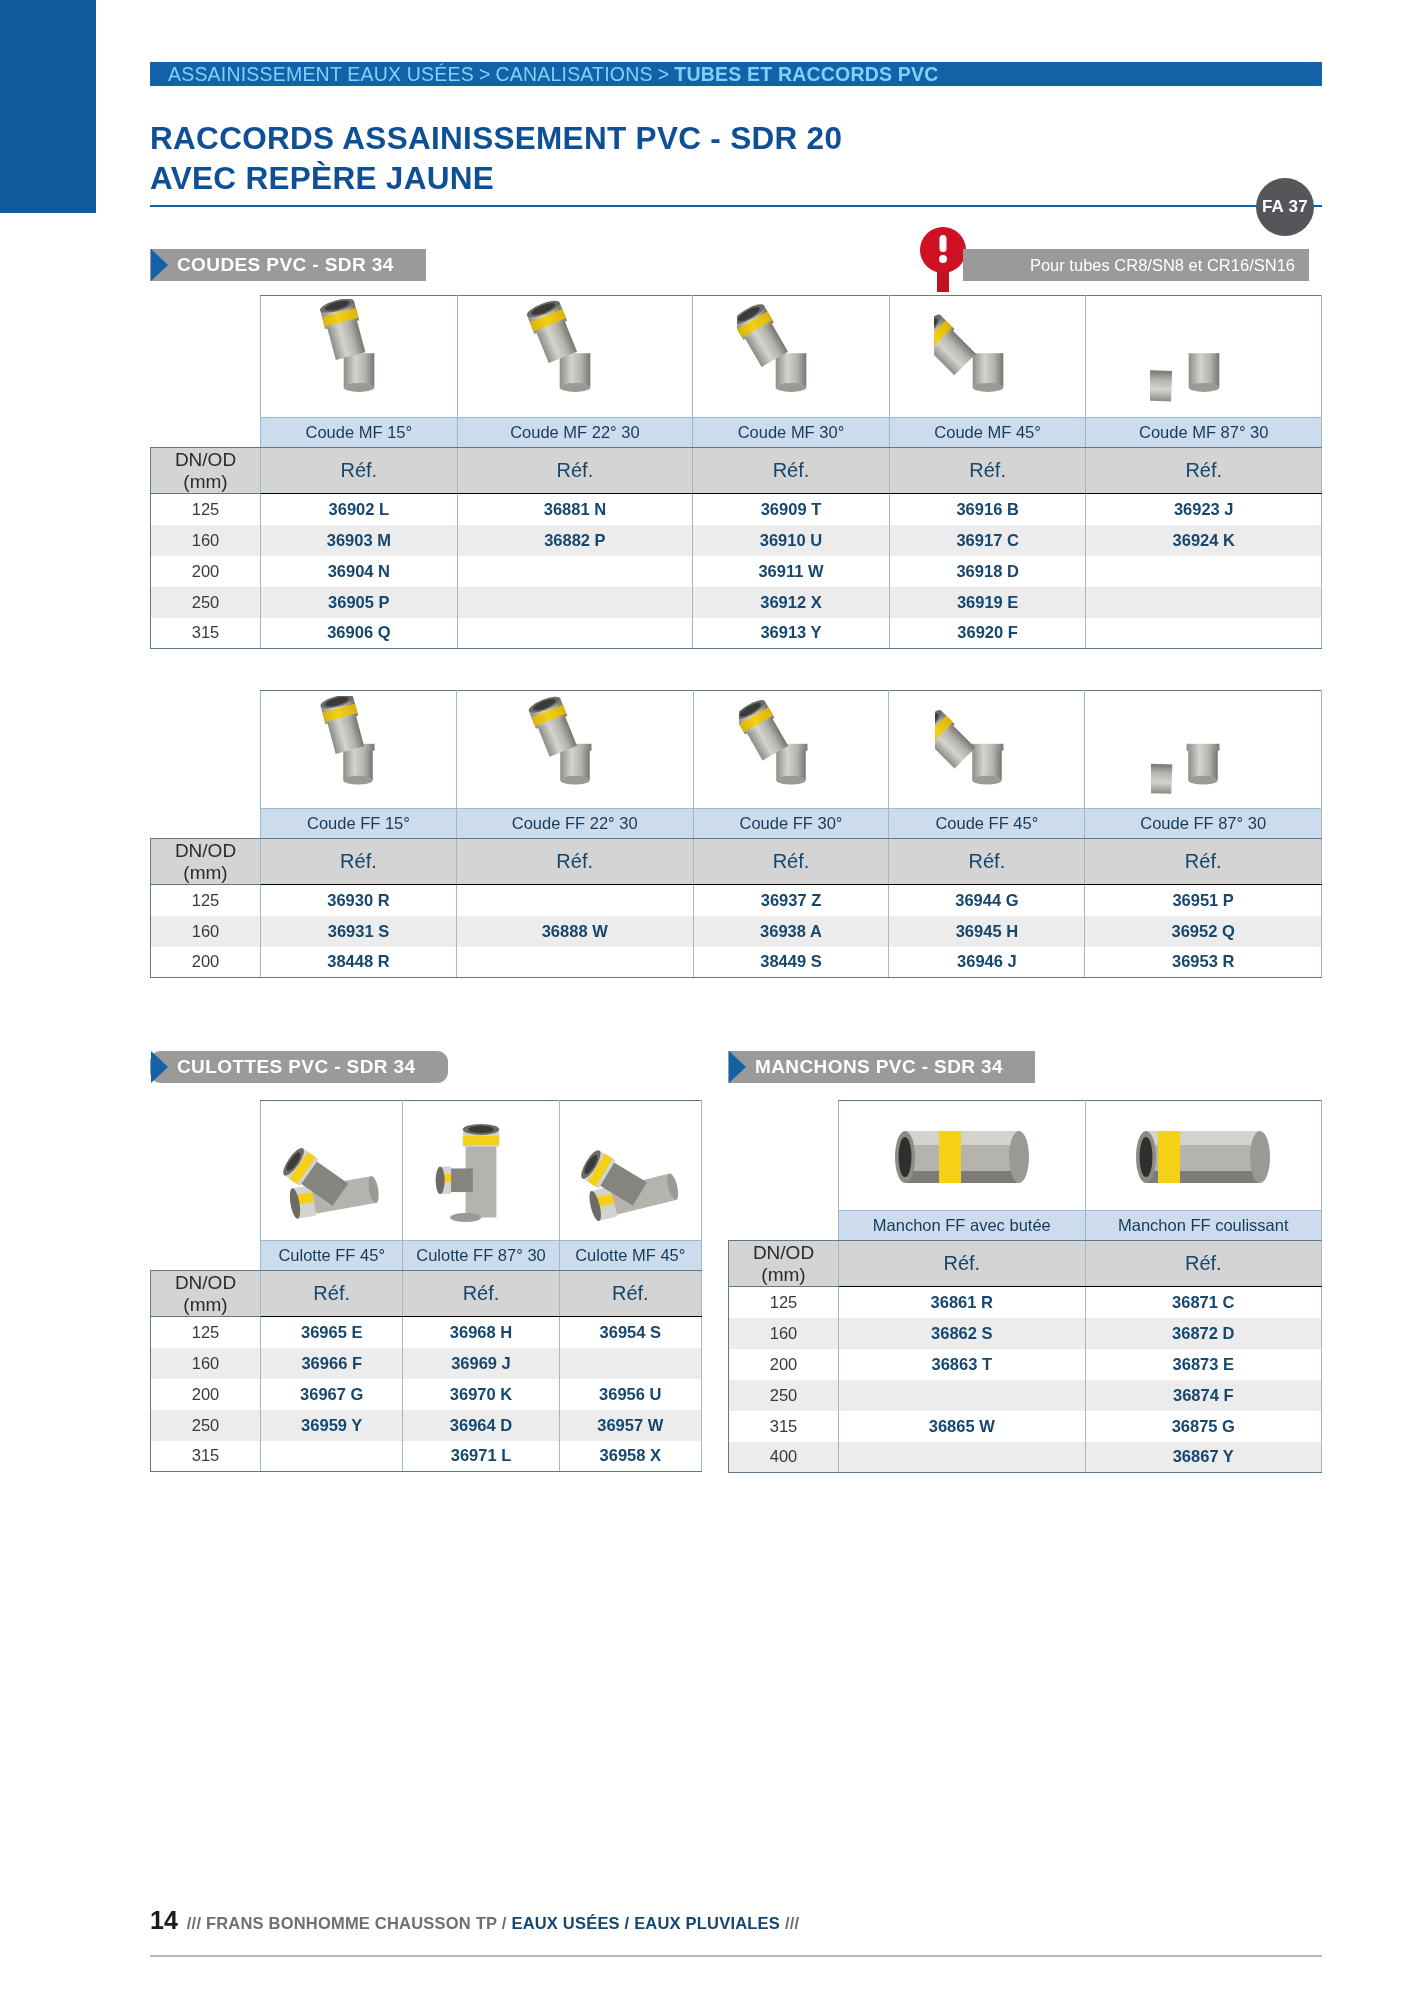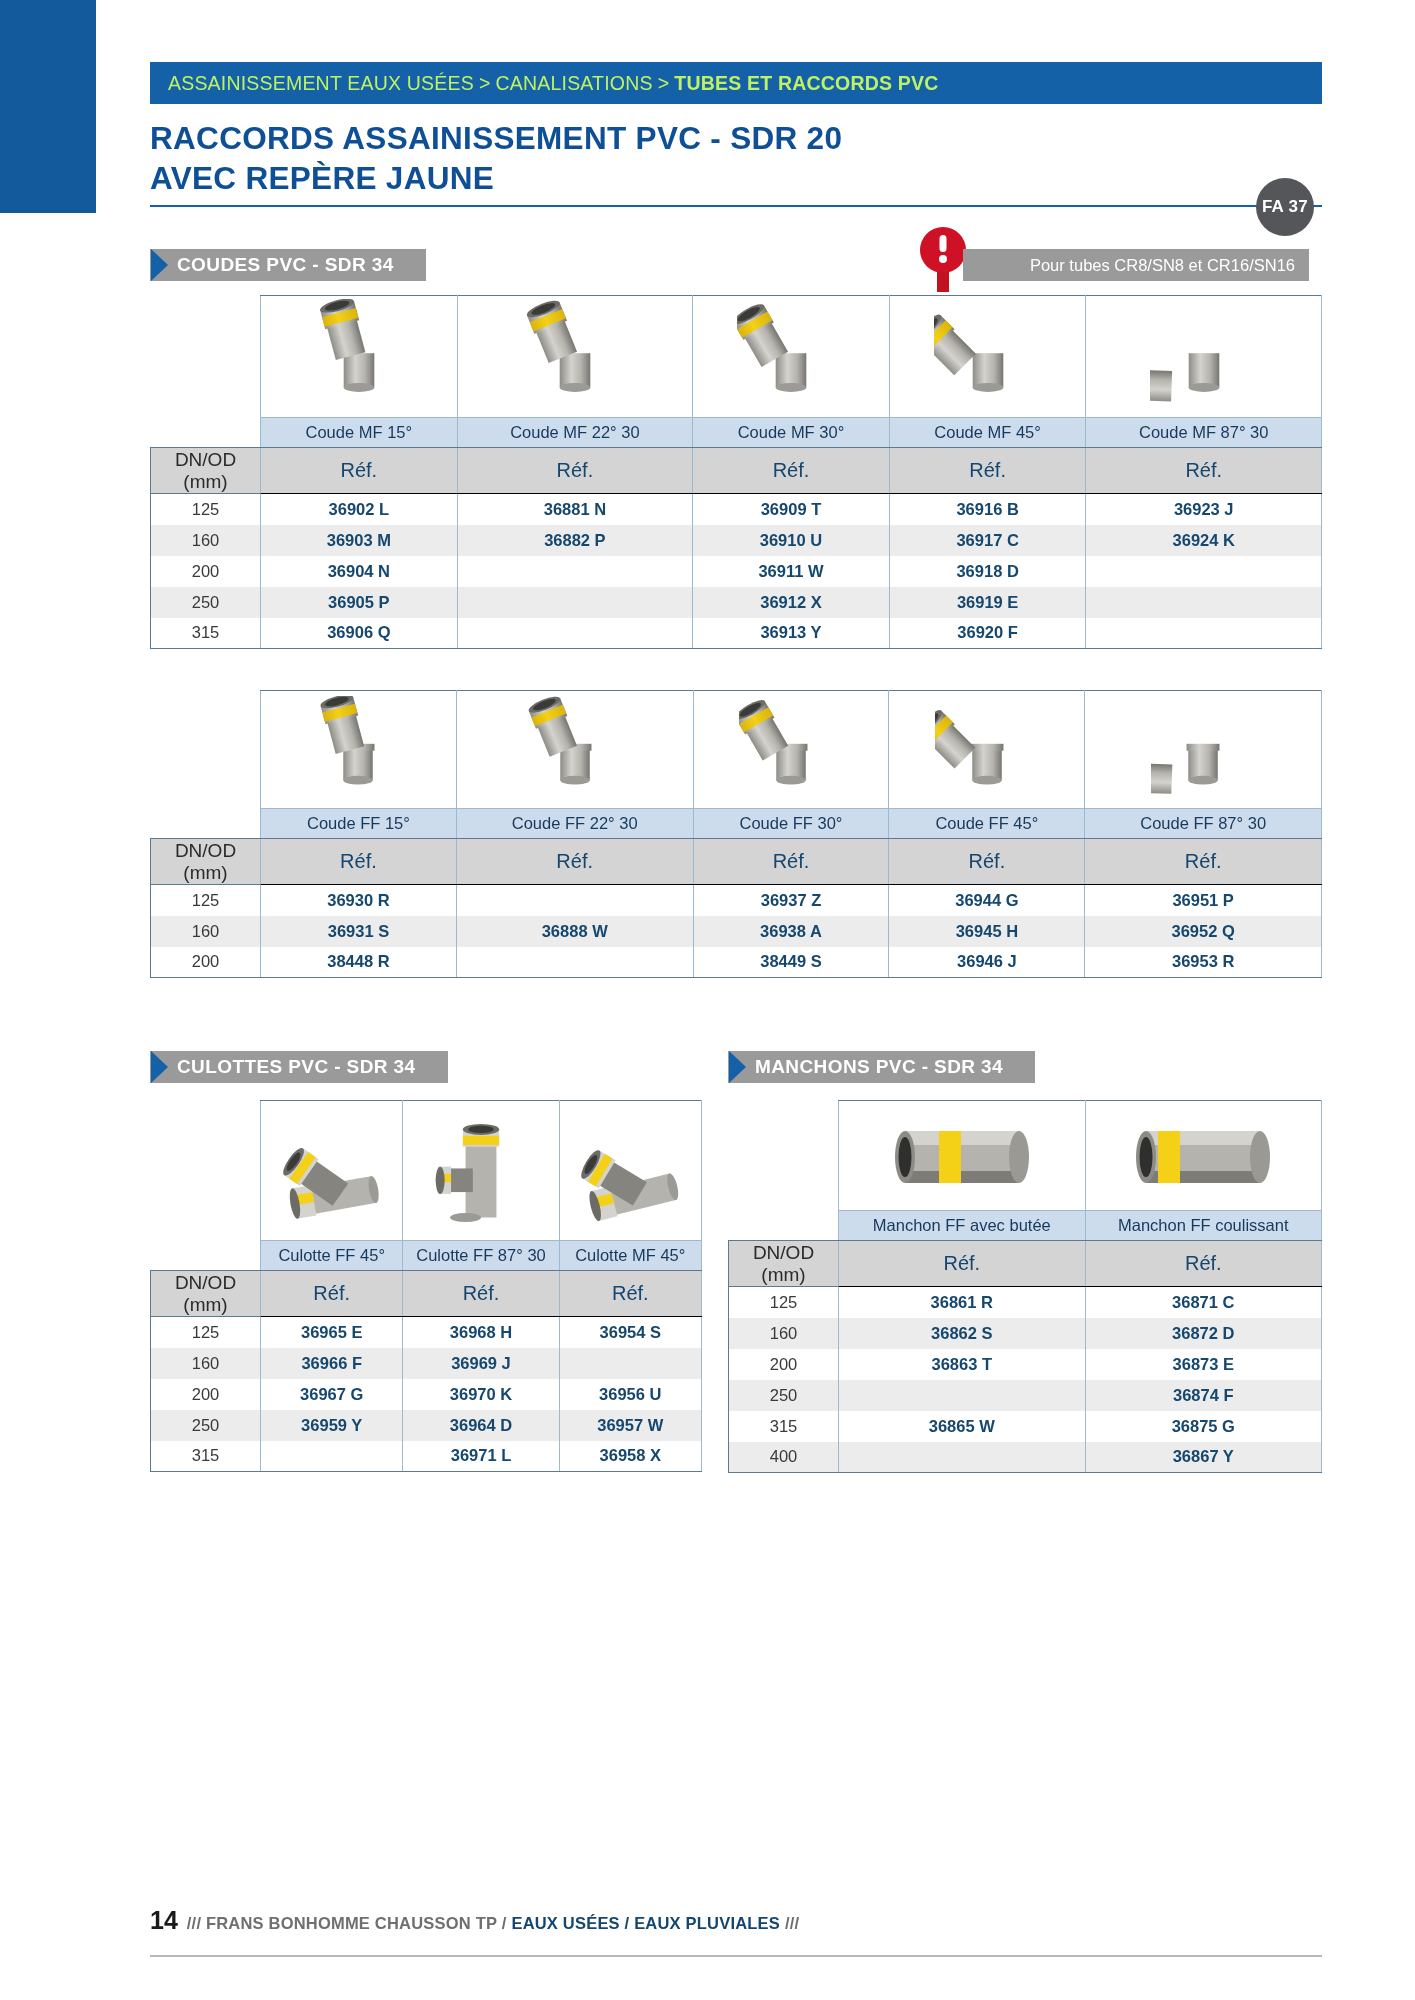--- a/index.html
+++ b/index.html
@@ -14,23 +14,23 @@
   
   .left-tab {
     position: absolute; left: 0; top: 0;
     width: 96px; height: 213px;
     background: #125a9c;
   }
 
   
   .breadcrumb {
     position: absolute; left: 150px; top: 62px;
-    width: 1172px; height: 42px;
+    width: 1172px; height: 24px;
     background: #1461a8;
-    color: #bef264;
+    color: #7dd3fc;
     display: flex; align-items: center;
     padding-left: 18px;
     font-size: 19.5px;
     letter-spacing: 0.2px;
     white-space: nowrap;
   }
   .breadcrumb .crumb-light { font-weight: 400; }
   .breadcrumb .crumb-sep { font-weight: 400; padding: 0 5px; }
   .breadcrumb .crumb-bold { font-weight: 700; }
 
@@ -590,21 +590,21 @@
           <td class="dim">200</td>
           <td class="ref">38448 R</td>
           <td class="ref"></td>
           <td class="ref">38449 S</td>
           <td class="ref">36946 J</td>
           <td class="ref">36953 R</td>
         </tr>
       </tbody>
     </table>
 
-  <div class="sec-bar" style="left:150px; top:1051px;">
+  <div class="sec-bar" style="left:150px; top:1051px;border-radius:11px;">
     <span class="arrow"></span>
     <span class="sec-label">CULOTTES PVC - SDR 34</span>
   </div>
 
   <div class="sec-bar" style="left:728px; top:1051px;">
     <span class="arrow"></span>
     <span class="sec-label">MANCHONS  PVC - SDR 34</span>
   </div>
 
   <table class="cat" id="t-culottes" style="left:150px; top:1100px; width:552px;">

